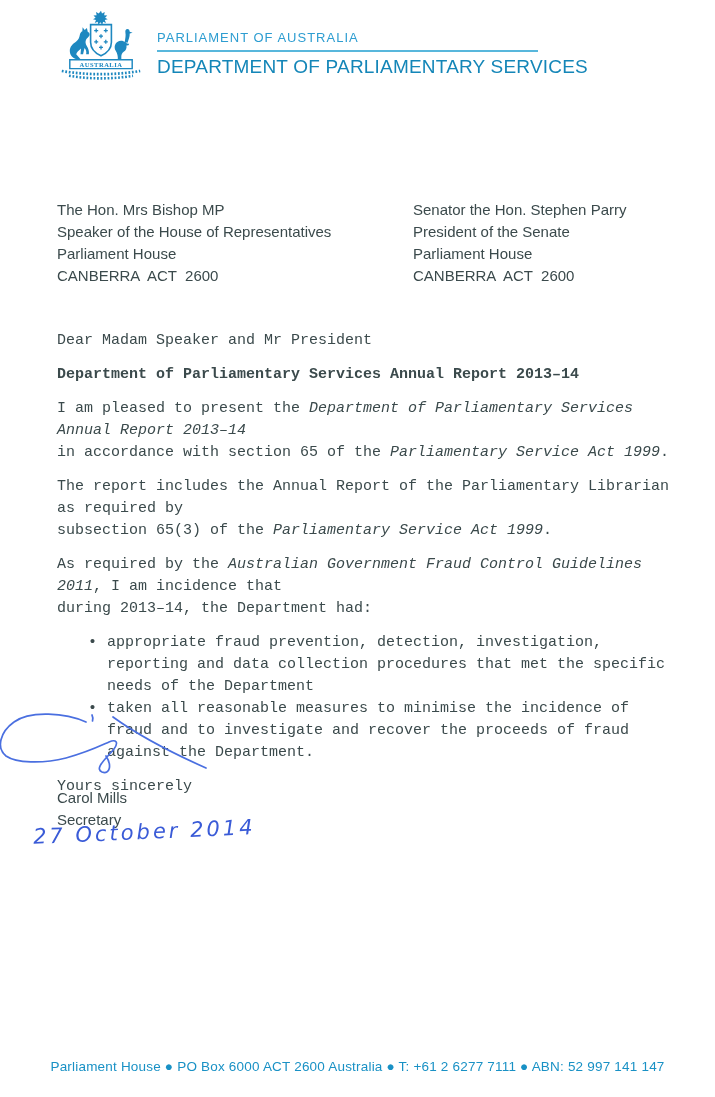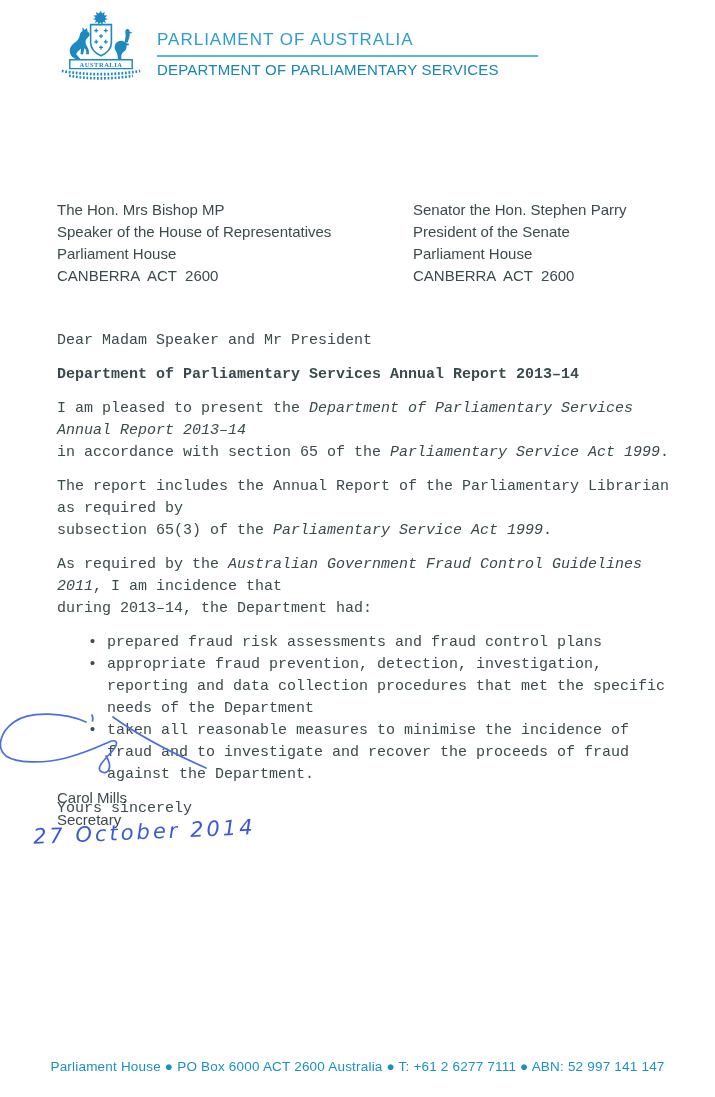--- a/index.html
+++ b/index.html
@@ -24,26 +24,26 @@
     overflow:hidden;
   }
   
   .letterhead{position:absolute;left:57px;top:8px;display:flex;align-items:flex-start;}
   .logo{width:88px;height:78px;flex:0 0 auto;}
   .logo .ink{fill:var(--logo_blue);}
   .logo .paper{fill:#ffffff;}
   .logo .stroke{fill:none;stroke:var(--logo_blue);}
   .org{margin-left:12px;margin-top:22px;}
   .org1{
-    font-size:17px;letter-spacing:1px;color:var(--header_light_blue);
+    font-size:13px;letter-spacing:1px;color:var(--header_light_blue);
     white-space:nowrap;
   }
   .org-rule{width:381px;height:2px;background:var(--rule_blue);margin:5px 0 4px 0;}
   .org2{
-    font-size:15px;letter-spacing:0.2px;color:var(--header_dark_blue);
+    font-size:19px;letter-spacing:0.2px;color:var(--header_dark_blue);
     white-space:nowrap;
   }
   
   .recipient{position:absolute;top:199px;font-size:15px;line-height:22px;}
   .recipient.left{left:57px;}
   .recipient.right{left:413px;}
   .addr-line{white-space:pre-wrap;}
   
   .letter-body{
     position:absolute;left:57px;top:330px;width:638px;
@@ -144,21 +144,20 @@
       <span class="pline">The report includes the Annual Report of the Parliamentary Librarian as required by</span>
       <span class="pline"><span>subsection 65(3) of the </span><em>Parliamentary Service Act 1999</em><span>.</span></span>
     </p>
 
     <p>
       <span class="pline"><span>As required by the </span><em>Australian Government Fraud Control Guidelines 2011</em><span>, I am incidence that</span></span>
       <span class="pline">during 2013–14, the Department had:</span>
     </p>
 
     <ul class="fraud-list">
-      <li>prepared fraud risk assessments and fraud control plans</li>
       <li>appropriate fraud prevention, detection, investigation, reporting and data collection procedures that met the specific needs of the Department</li>
       <li>taken all reasonable measures to minimise the incidence of fraud and to investigate and recover the proceeds of fraud against the Department.</li>
     </ul>
 
     <p class="closing">Yours sincerely</p>
   </div>
 
   <svg class="sig-svg" viewBox="0 0 220 90" aria-hidden="true">
     <path d="M86 22 C 66 13, 30 10, 14 22 C 0 32, -4 48, 6 56 C 16 63, 42 64, 66 58 C 88 52, 100 46, 109 42 C 116 39, 119 42, 114 49 C 106 59, 94 68, 102 72 C 110 75, 112 65, 106 56"></path>
     <path d="M113 17 C 135 33, 170 52, 206 68"></path>

